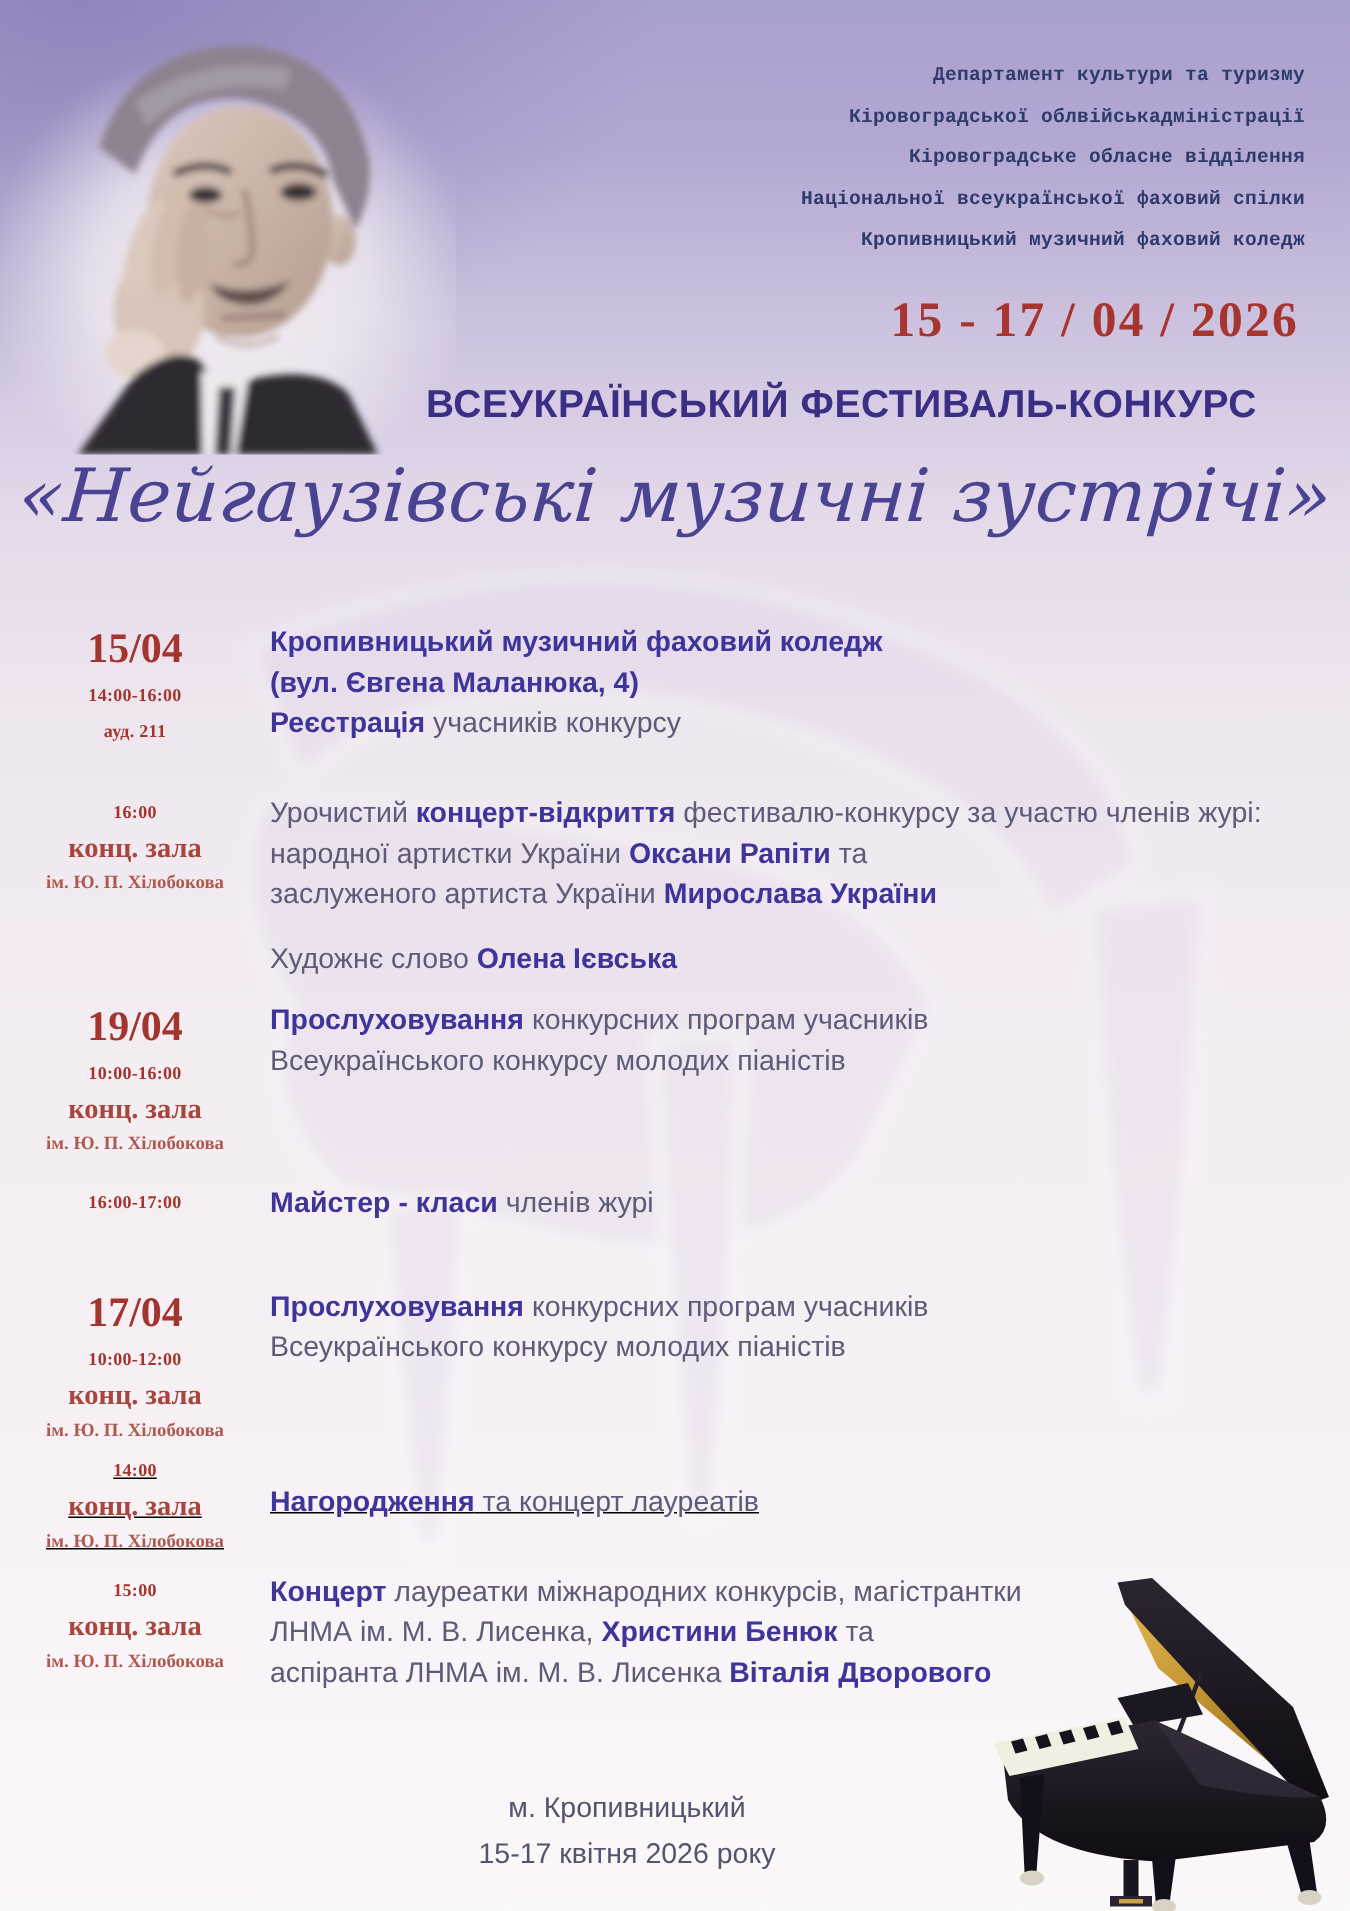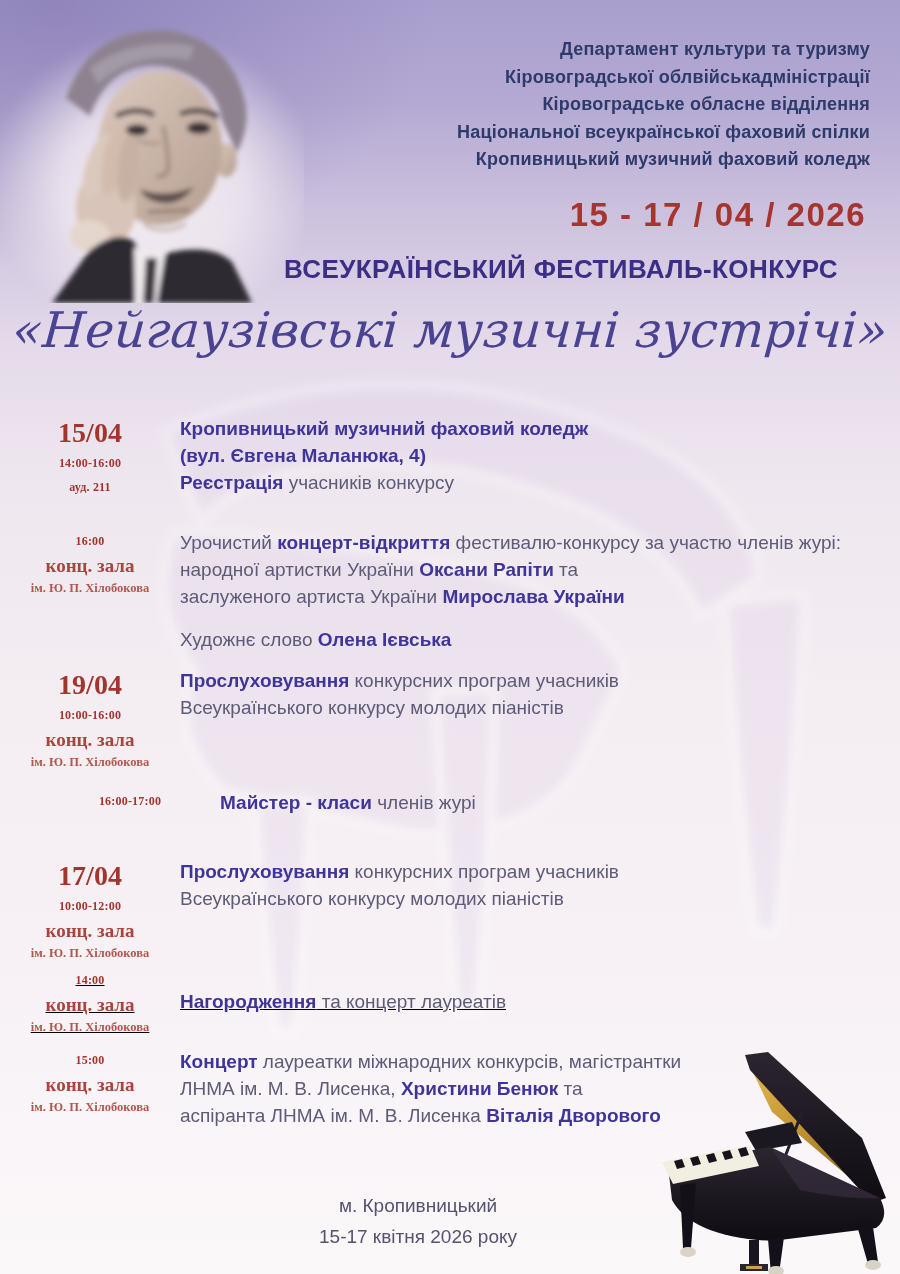--- a/index.html
+++ b/index.html
@@ -11,27 +11,27 @@
       linear-gradient(180deg,#a99fce 0,#b4a9d3 8%,#cdc2de 17%,#e4daea 27%,#efe7ef 38%,#f4edf2 55%,#f7f1f5 75%,#fbf8fa 100%);
   }
   svg{display:block}
   
   .watermark{position:absolute;left:105px;top:372px;opacity:.55;filter:blur(5px);}
   
   .portrait{position:absolute;left:-6px;top:-2px;}
   
   .organizers{
     position:absolute;top:36px;right:30px;text-align:right;
-    font-family:Liberation Sans, sans-serif;font-weight:bold;
-    font-size:18px;line-height:27.5px;color:#2d3a6a;letter-spacing:.2px;
+    font-family:Liberation Mono, monospace;font-weight:bold;
+    font-size:13px;line-height:27.5px;color:#2d3a6a;letter-spacing:.2px;
   }
   
   .dates{
     position:absolute;top:196px;right:34px;
-    font-family:Liberation Sans, sans-serif;font-weight:bold;
+    font-family:Liberation Serif, serif;font-weight:bold;
     font-size:33px;color:#a63530;letter-spacing:1.5px;white-space:nowrap;
   }
   
   .festival{
     position:absolute;top:254px;left:282px;width:558px;text-align:center;white-space:nowrap;
     font-weight:bold;font-size:26px;color:#3b2e85;letter-spacing:.4px;
   }
   
   .script-title{
     position:absolute;top:302px;left:0;width:900px;text-align:center;white-space:nowrap;
@@ -165,21 +165,21 @@
           <div class="w-lg">19/04</div>
           <div class="w-md">10:00-16:00</div>
           <div class="w-hall">конц. зала</div>
           <div class="w-sm">ім. Ю. П. Хілобокова</div>
         </div>
         <div class="desc">
           <div class="line"><span class="seg-b">Прослуховування</span><span class="seg"> конкурсних програм учасників</span></div>
           <div class="line"><span class="seg">Всеукраїнського конкурсу молодих піаністів</span></div>
         </div>
       </div>
-      <div class="row" style="margin-top: 18px; padding-left: 40px;">
+      <div class="row" style="margin-top: 18px;">
         <div class="when">
           <div class="w-md">16:00-17:00</div>
         </div>
         <div class="desc">
           <div class="line"><span class="seg-b">Майстер - класи</span><span class="seg"> членів журі</span></div>
         </div>
       </div>
       <div class="row" style="margin-top: 42px;">
         <div class="when">
           <div class="w-lg">17/04</div>

